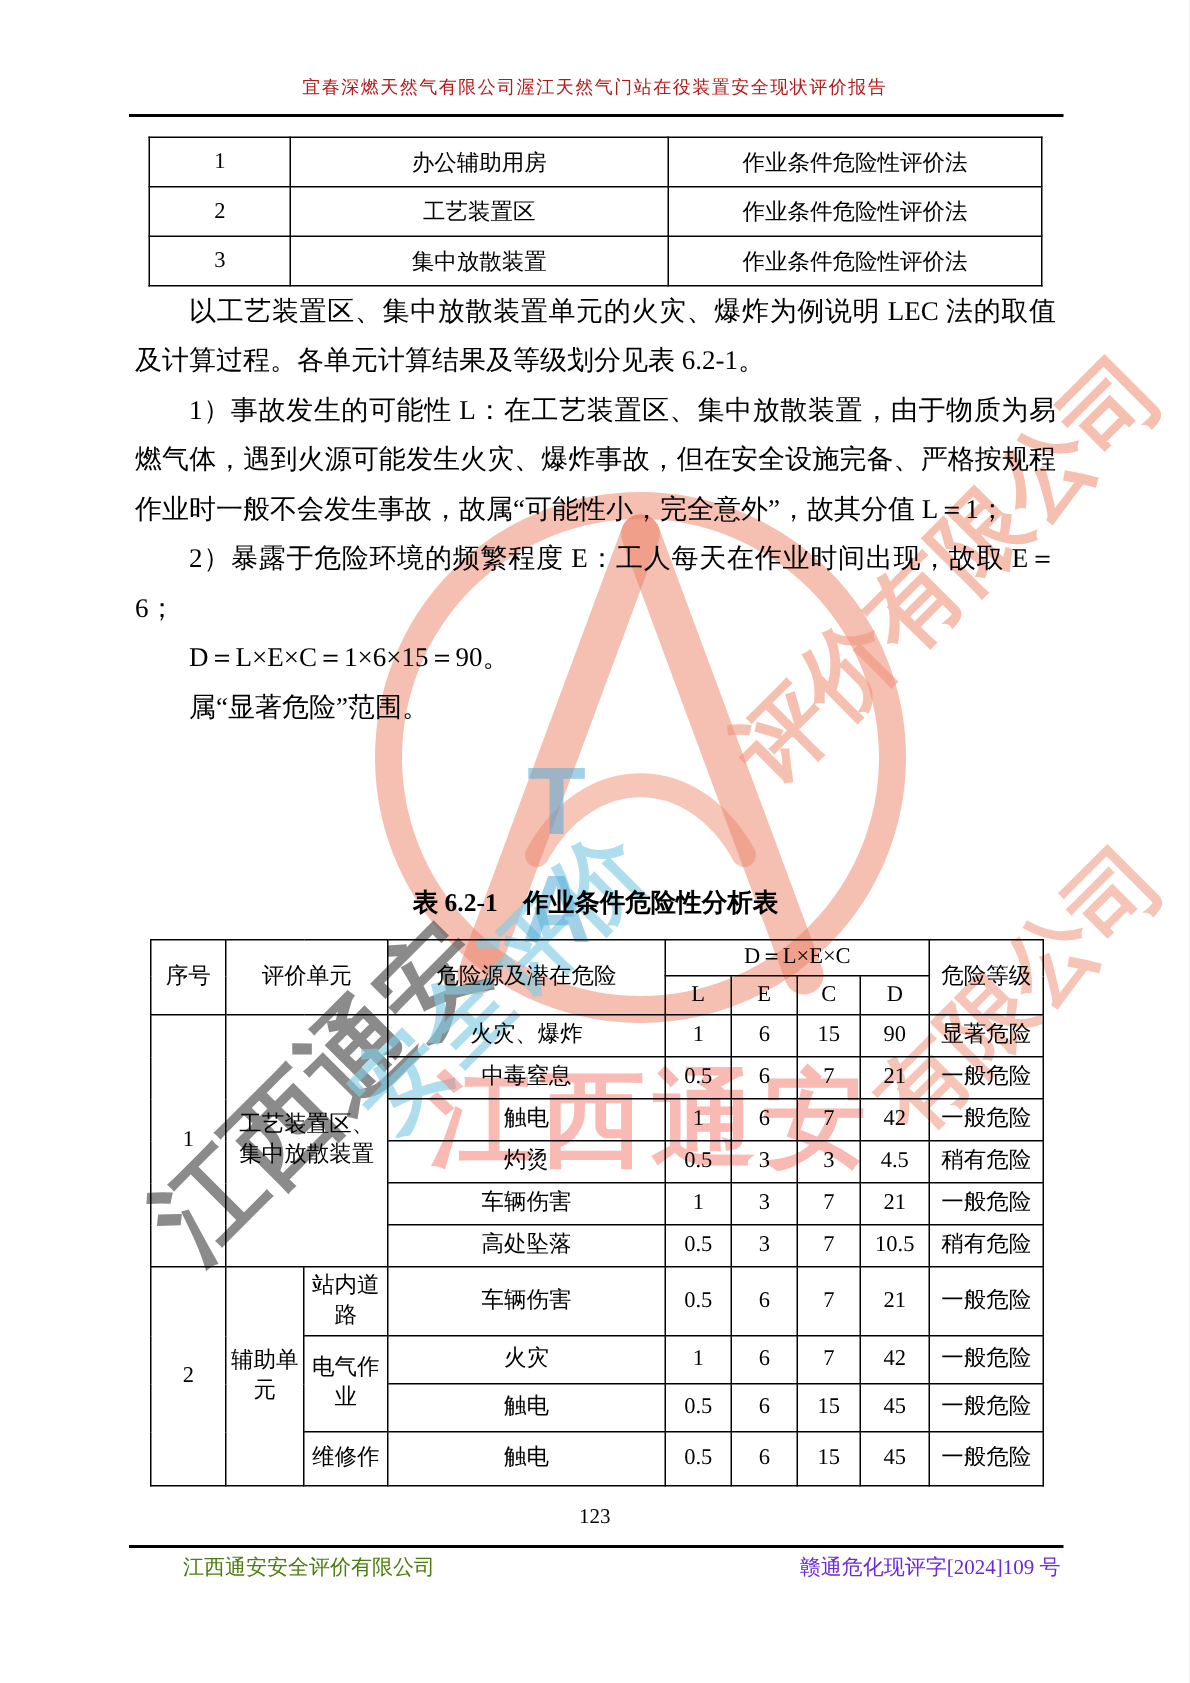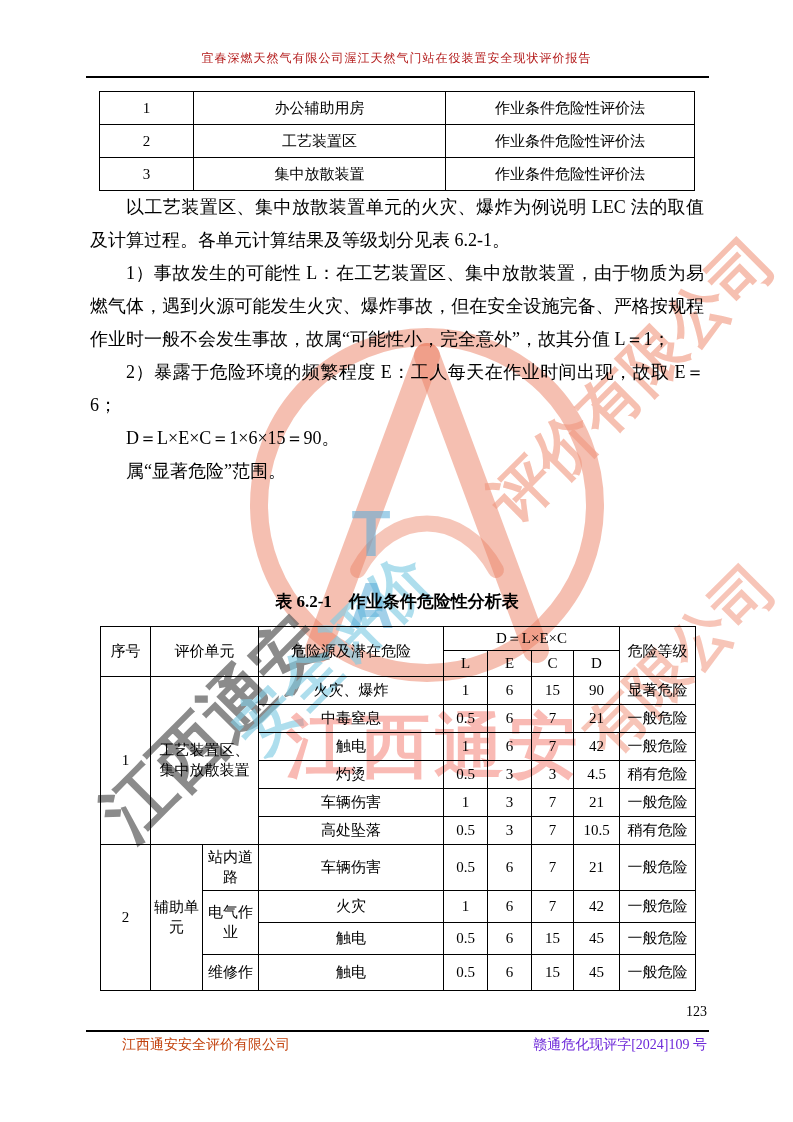--- a/index.html
+++ b/index.html
@@ -5,23 +5,23 @@
   html,body{margin:0;padding:0;background:#e8e8e8;}
   .page{
     position:relative;width:793px;height:1122px;background:#fff;overflow:hidden;
     font-family:"Liberation Serif","DejaVu Serif",serif;color:#000;margin:0 auto;
   }
   .abs{position:absolute;}
 
   
   .header-title{top:50px;left:86px;width:621px;text-align:center;font-size:12px;color:#b31a1a;letter-spacing:1px;}
   .header-rule{top:76px;left:86px;width:623px;border-top:2px solid #000;height:0;}
-  .page-number{top:1004px;left:86px;width:621px;text-align:right;font-size:14px;}
+  .page-number{top:1004px;left:86px;width:621px;text-align:center;font-size:14px;}
   .footer-rule{top:1030px;left:86px;width:623px;border-top:2px solid #000;height:0;}
-  .footer-left{top:1036px;left:122px;font-size:14px;color:#c2410c;}
+  .footer-left{top:1036px;left:122px;font-size:14px;color:#4d7c0f;}
   .footer-right{top:1036px;right:86px;font-size:14px;color:#6d28d9;}
 
   
   .method-table{top:91px;left:99px;border-collapse:collapse;table-layout:fixed;width:595px;font-size:15px;}
   .method-table td{border:1px solid #000;text-align:center;height:32px;padding:0 2px;}
 
   
   .bodytext{top:191px;left:90px;width:614px;font-size:18px;line-height:33px;text-align:justify;}
   .bodytext p{margin:0;text-indent:2em;}
 

